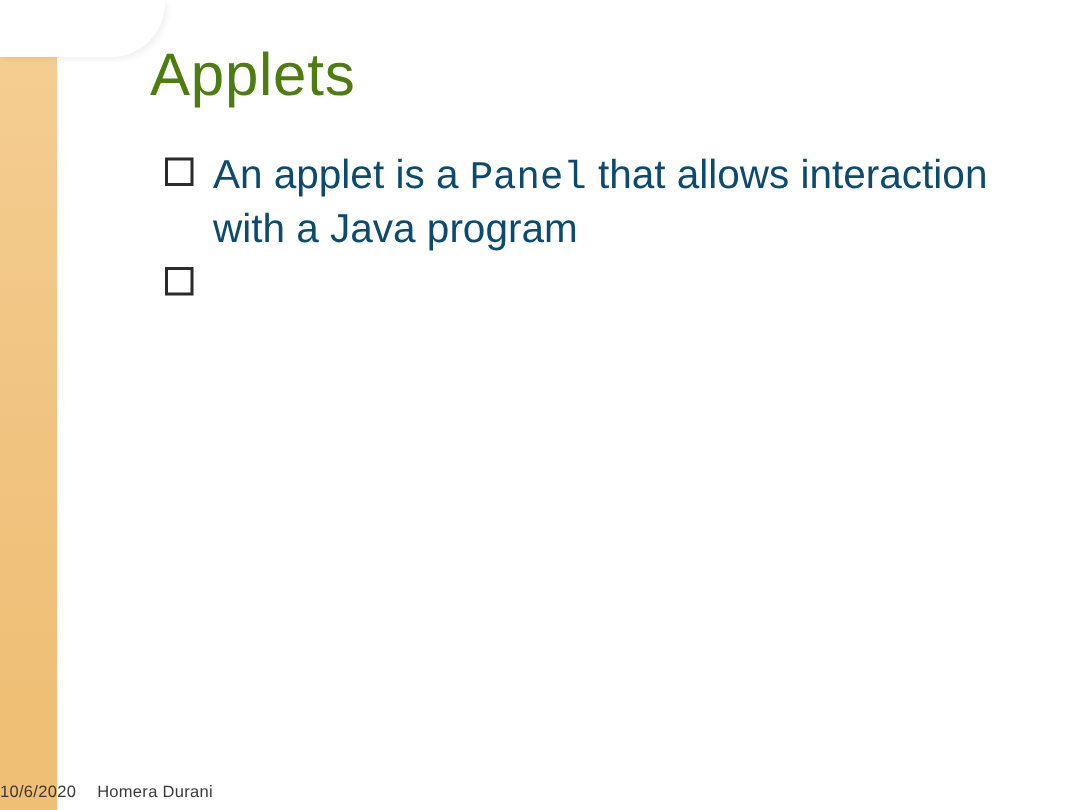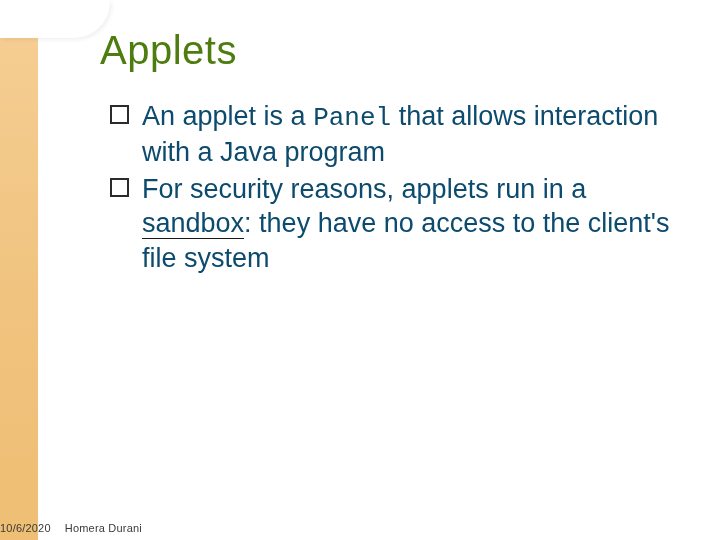--- a/index.html
+++ b/index.html
@@ -92,22 +92,18 @@
   <h1 class="title">Applets</h1>
 
   <ul class="bullets">
     <li>
       <span class="bullet-box"></span>
       <span>An applet is a </span><span class="panel-word">Panel</span><span> that allows interaction with a Java program</span>
     </li>
     <li>
       <span class="bullet-box"></span>
     </li>
-    <li>
-      <span class="bullet-box"></span>
-      <span>For security reasons, applets run in a </span><span class="sandbox-word">sandbox</span><span>: they have no access to the client's file system</span>
-    </li>
   </ul>
 </div>
 
 <div class="footer">
   <span class="date">10/6/2020</span><span>Homera Durani</span>
 </div>
 
 </body></html>

